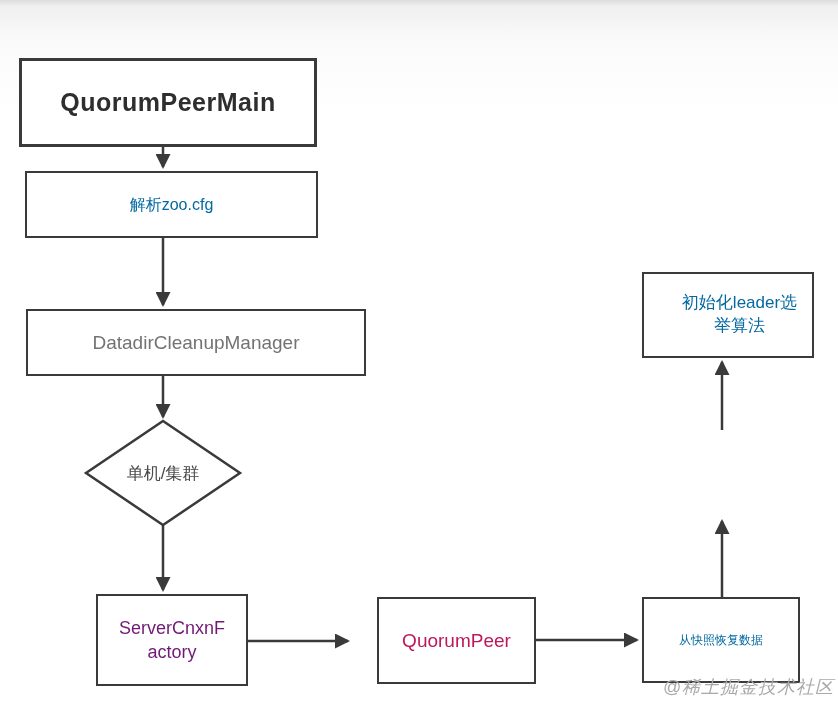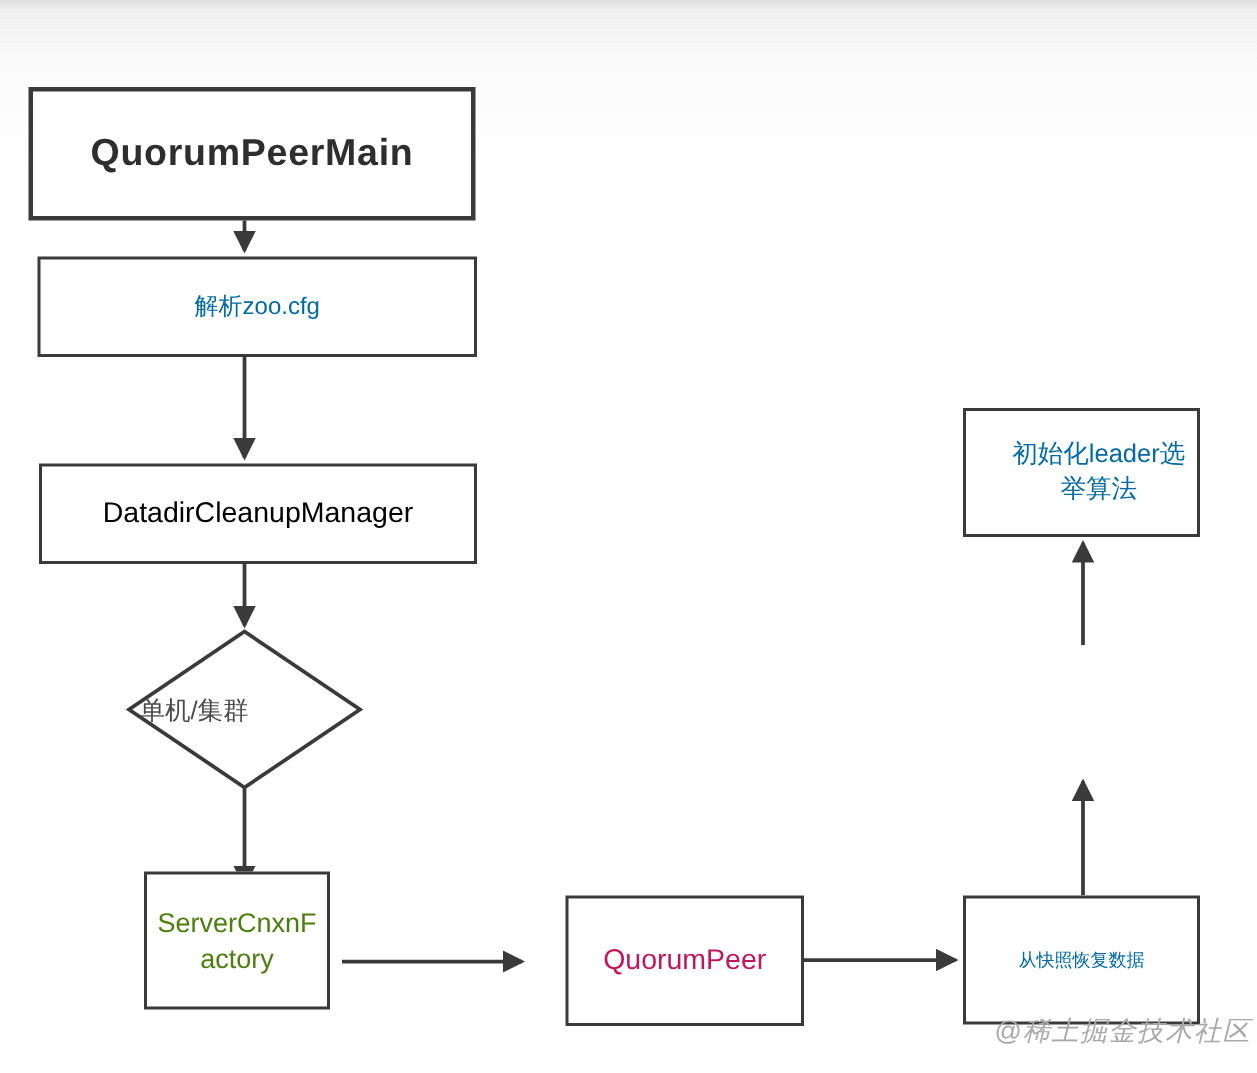--- a/index.html
+++ b/index.html
@@ -31,30 +31,30 @@
   .node-title {
     left: 19px; top: 10px; width: 298px; height: 89px;
     border-width: 3px;
     font-size: 25px;
     font-weight: bold;
     color: #2e2e2e;
     letter-spacing: 0.5px;
     margin-top: 48px;
   }
   .node-parse   { left: 25px;  top: 171px; width: 293px; height: 67px; font-size: 16px; }
-  .node-datadir { left: 26px;  top: 309px; width: 292px; height: 67px; font-size: 19px; color: #000000; }
-  .node-scf     { left: 96px;  top: 581px; width: 124px; height: 92px; font-size: 18px; color: #4d7c0f; }
+  .node-datadir { left: 26px;  top: 309px; width: 340px; height: 67px; font-size: 19px; color: #737373; }
+  .node-scf     { left: 96px;  top: 594px; width: 152px; height: 92px; font-size: 18px; color: #701a75; }
   .node-qp      { left: 353px; top: 597px; width: 159px; height: 87px; font-size: 19px; color: #be185d; margin-left: 24px; }
   .node-snap    { left: 642px; top: 597px; width: 158px; height: 86px; font-size: 12px; }
   .node-listen  { left: 643px; top: 430px; width: 159px; height: 87px; font-size: 18px; }
-  .node-elect   { left: 642px; top: 272px; width: 158px; height: 86px; font-size: 17px; padding-left: 23px; }
+  .node-elect   { left: 642px; top: 272px; width: 172px; height: 86px; font-size: 17px; padding-left: 23px; }
   .diamond-label {
     position: absolute;
     left: 93px; top: 462px; width: 140px;
-    text-align: left;
+    text-align: center;
     font-size: 17px;
     color: #4a4a4a;
   }
   .edges-svg {
     position: absolute;
     left: 0; top: 0;
     width: 838px;
     height: 715px;
   }
   .edge {

